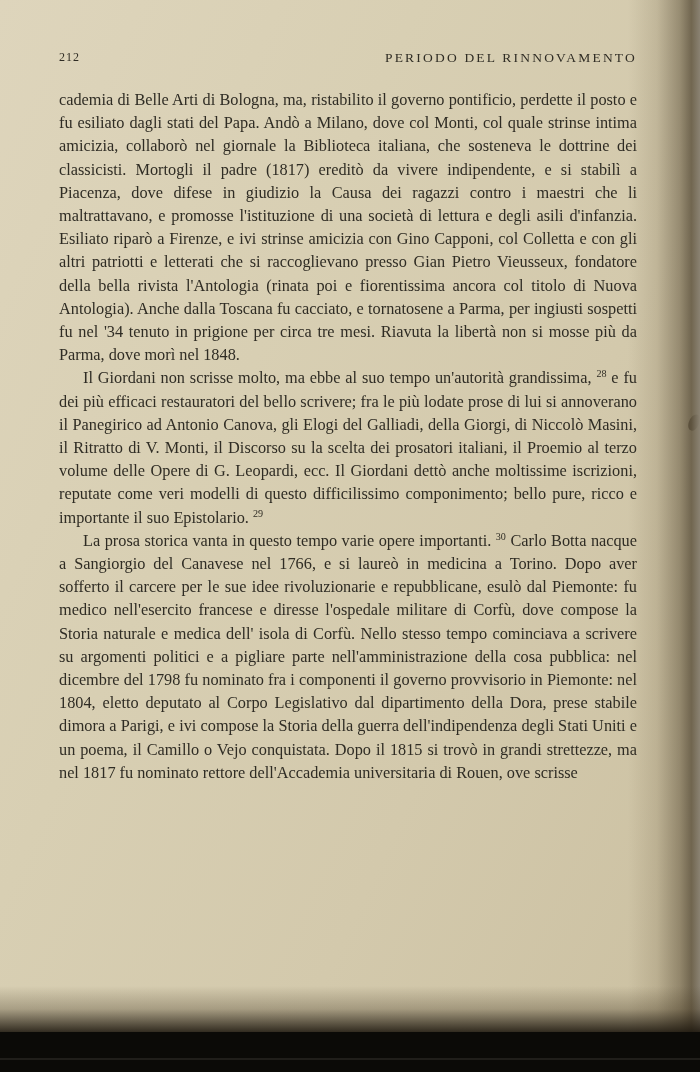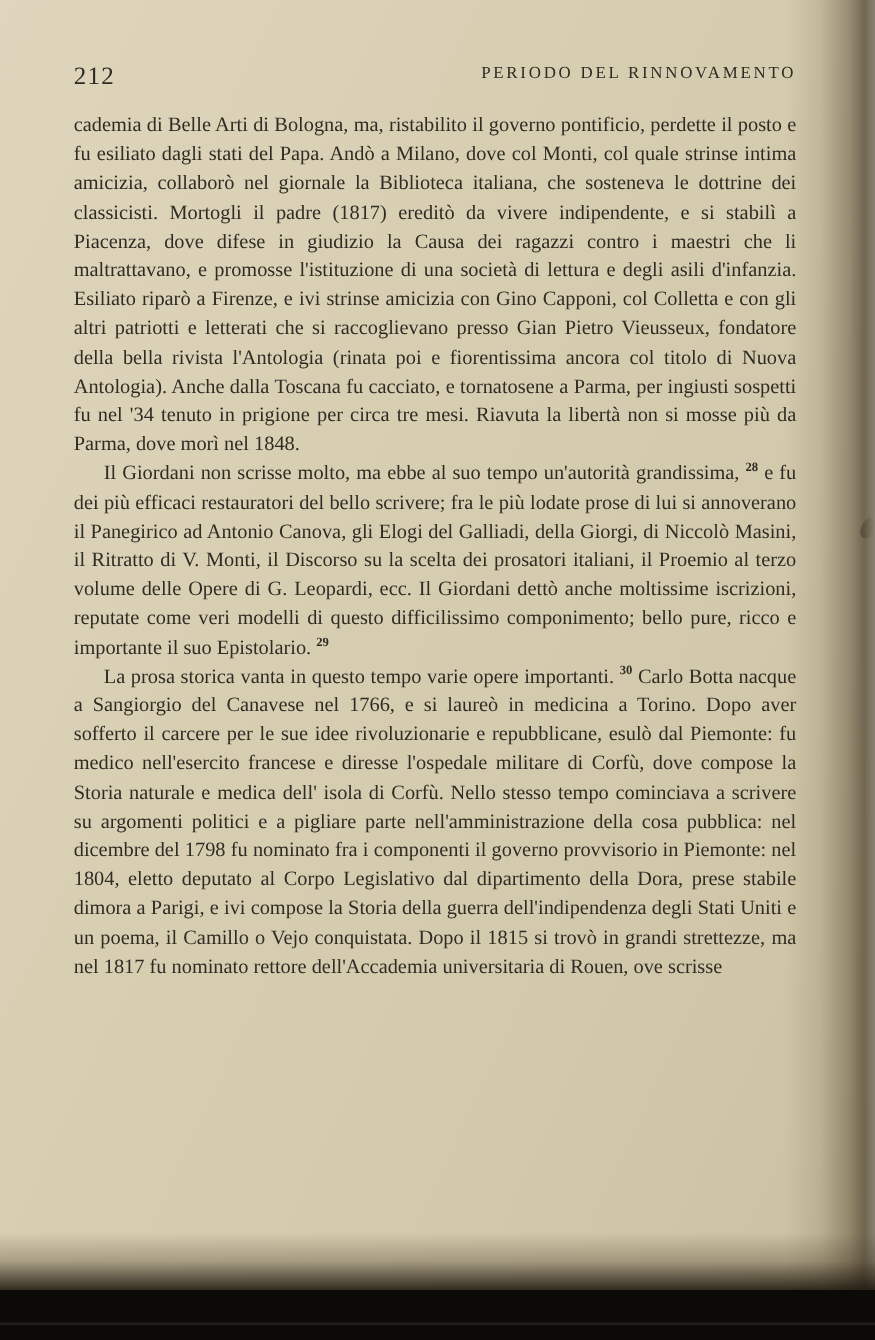--- a/index.html
+++ b/index.html
@@ -15,27 +15,27 @@
          background:linear-gradient(180deg,rgba(60,48,28,0) 0%,rgba(60,48,28,0.30) 50%,
                     rgba(28,22,13,0.88) 100%);}
   .bottom-black{position:absolute;left:0;bottom:0;width:100%;height:40px;background:#0b0a07;}
   .bottom-black::after{content:"";position:absolute;left:0;top:26px;width:100%;height:2px;
          background:#33302a;opacity:.55;}
   .edge-mark{position:absolute;right:1px;top:414px;width:10px;height:17px;background:#3e3526;
          border-radius:60% 40% 55% 45%;transform:rotate(18deg);opacity:.85;}
   
   .page-content{position:absolute;left:59px;top:50px;width:578px;color:#2f2c24;}
   .header{position:relative;height:22px;margin-bottom:16px;}
-  .page-number{position:absolute;left:0;top:0;font-size:20px;letter-spacing:1px;}
+  .page-number{position:absolute;left:0;top:0;font-size:12px;letter-spacing:1px;}
   .running-title{text-align:right;font-size:13.5px;letter-spacing:2.2px;}
   .text-block{font-size:16.3px;line-height:23.2px;text-align:justify;}
   .text-block p{margin:0;}
   .text-block p.indent{text-indent:24px;}
   .it{}
-  sup{font-size:0.62em;line-height:0;vertical-align:super;font-weight:bold;}
+  sup{font-size:0.62em;line-height:0;vertical-align:super;}
 </style>
 </head>
 <body>
 
 <div class="scan">
   <div class="paper"></div>
   <div class="edge-mark"></div>
 
   <div class="page-content">
     <div class="header">

